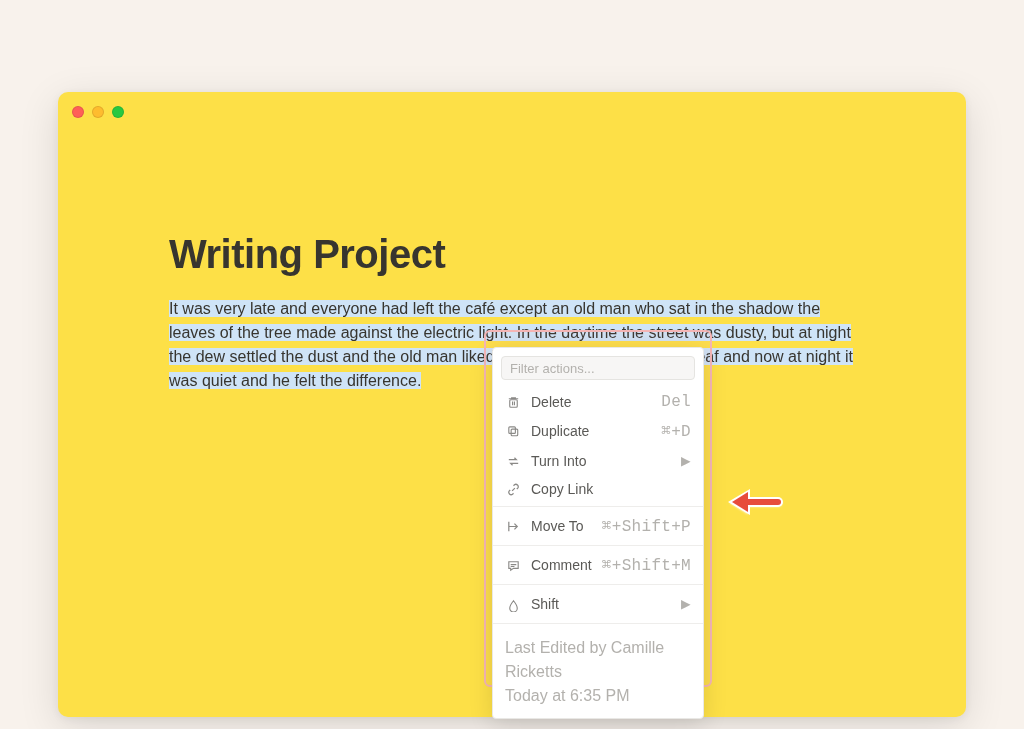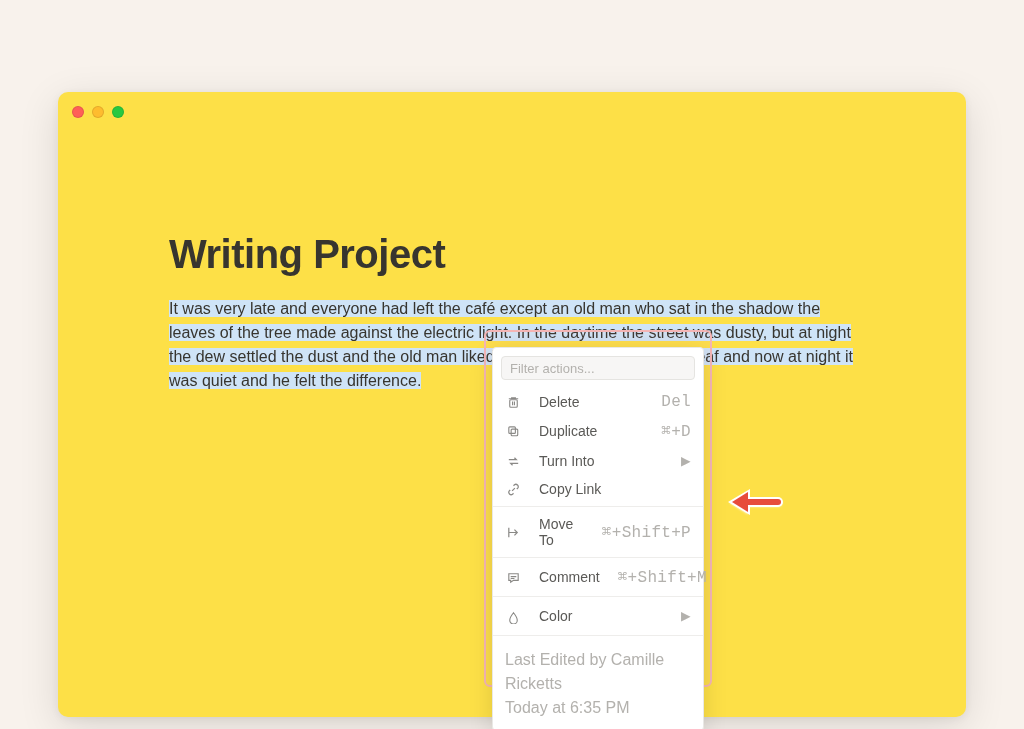--- a/index.html
+++ b/index.html
@@ -83,21 +83,21 @@
     font-size: 13px;
     color: #9b9a97;
     outline: none;
   }
   .filter-input::placeholder { color: #b3b1ad; }
 
   .menu-item {
     display: flex;
     align-items: center;
     padding: 5px 12px 5px 12px;
-    gap: 18px;
+    gap: 10px;
     color: #5a5956;
     cursor: pointer;
   }
   .menu-item .icon {
     width: 16px; height: 16px;
     flex: 0 0 16px;
     display: flex; align-items: center; justify-content: center;
   }
   .menu-item .label { flex: 1; }
   .menu-item .shortcut, .menu-item .chevron {
@@ -216,21 +216,21 @@
     </div>
 
     <div class="divider"></div>
 
     <div class="menu-item">
       <span class="icon">
         <svg viewBox="0 0 16 16" width="15" height="15" fill="none" stroke="#8a8986" stroke-width="1.2">
           <path d="M4 12c0-3 4-8 4-8s4 5 4 8a4 4 0 01-8 0z"></path>
         </svg>
       </span>
-      <span class="label">Color</span>
+      <span class="label">Shift</span>
       <span class="chevron">▶</span>
     </div>
 
     <div class="divider"></div>
 
     <div class="footer">
       <div>Last Edited by Camille Ricketts</div>
       <div>Today at 6:35 PM</div>
     </div>
   </div>

